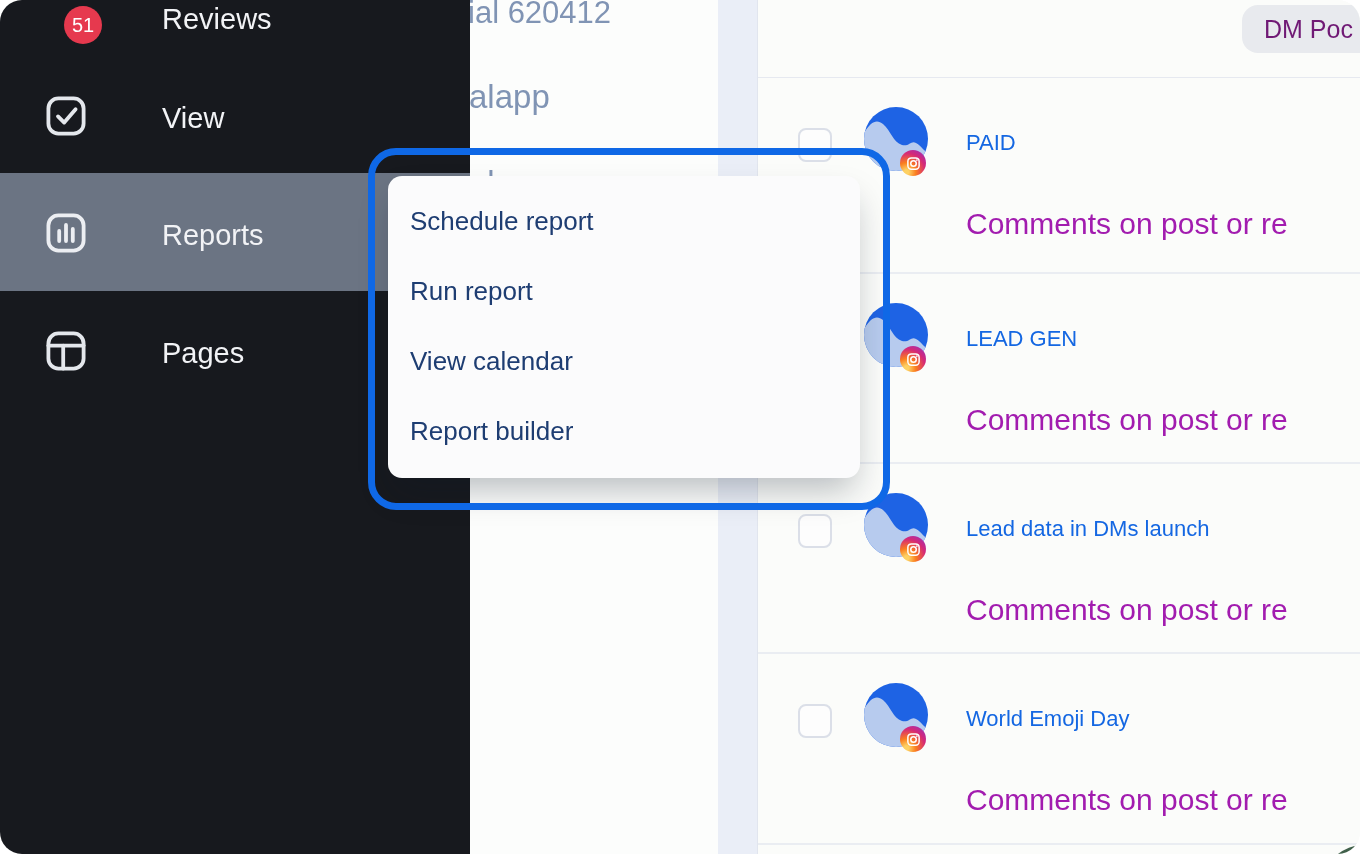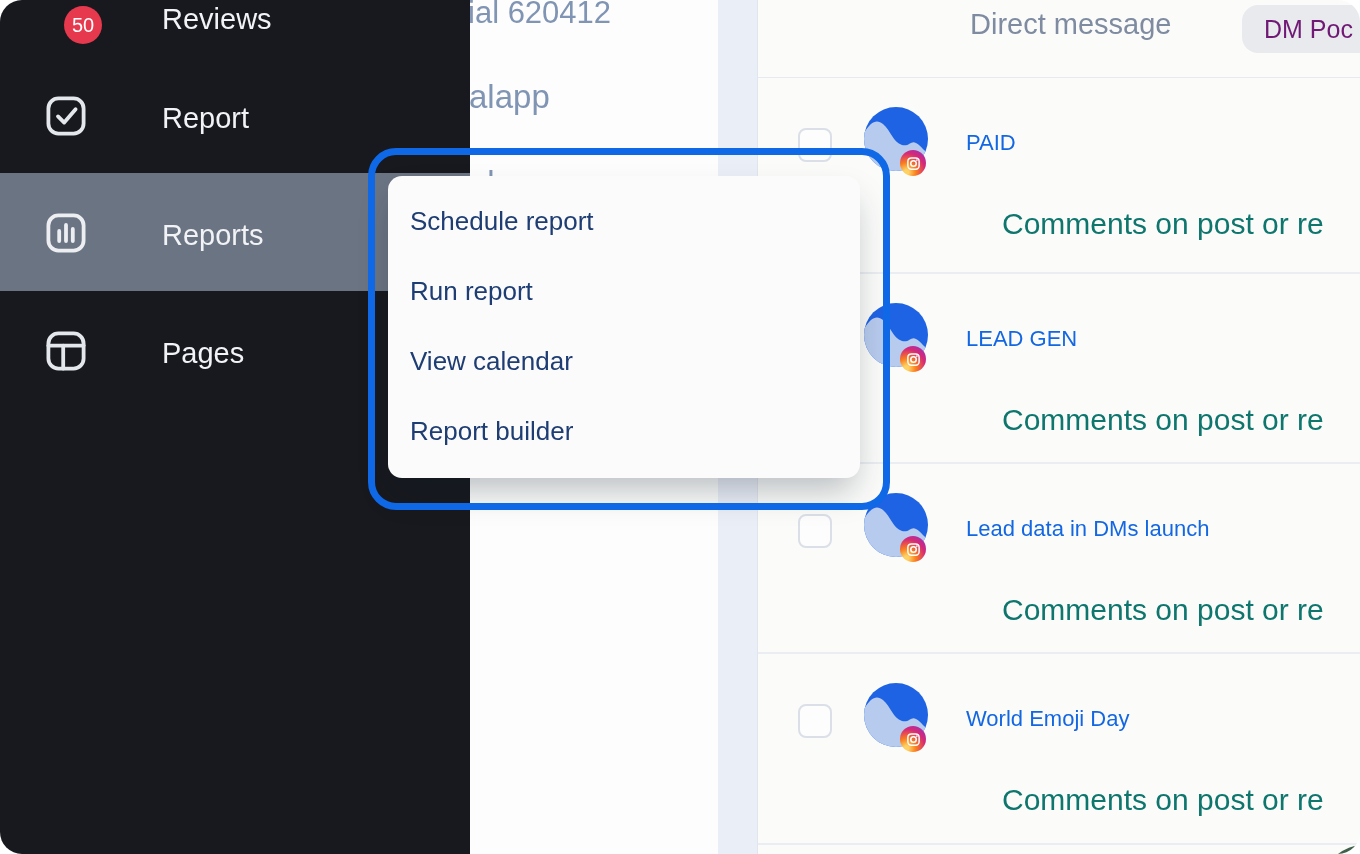--- a/index.html
+++ b/index.html
@@ -30,21 +30,21 @@
   .row4{top:654px;height:189px;}
   .checkbox{position:absolute;left:40px;top:50px;width:34px;height:34px;border:2px solid #dbdfe8;
             border-radius:8px;background:#fdfdfd;box-sizing:border-box;}
   .avatar-wrap{position:absolute;left:106px;top:29px;width:64px;height:64px;}
   .avatar-img{position:absolute;inset:0;border-radius:50%;background:#1e63e4;overflow:hidden;}
   .avatar-img svg{position:absolute;left:0;top:0;width:64px;height:64px;}
   .ig-badge{position:absolute;left:36px;top:43px;width:26px;height:26px;border-radius:50%;
             background:radial-gradient(circle at 25% 85%, #fdd163 8%, #fa7e1e 32%, #d62976 64%, #962fbf 95%);
             display:flex;align-items:center;justify-content:center;}
   .row-title{position:absolute;left:208px;top:47px;height:36px;line-height:36px;font-size:22px;color:#1467e2;white-space:nowrap;}
-  .row-sub{position:absolute;left:208px;top:126px;height:40px;line-height:40px;font-size:30px;color:#0f766e;white-space:nowrap;margin-left:36px;}
+  .row-sub{position:absolute;left:208px;top:126px;height:40px;line-height:40px;font-size:30px;color:#a21caf;white-space:nowrap;}
 
   .chat-wedge{position:absolute;left:1318px;top:844px;width:100px;height:100px;border-radius:50%;
               background:#40604a;z-index:3;}
 
   
   .sidebar{position:absolute;left:0;top:0;width:470px;height:854px;background:#17191e;z-index:5;}
   .side-active{position:absolute;left:0;top:173px;width:470px;height:118px;background:#6b7483;}
   .side-item{position:absolute;left:0;width:470px;height:118px;}
   .item-reviews{top:-59px;}
   .item-tasks{top:57px;}
@@ -71,21 +71,20 @@
     <div class="frag frag-top">ial 620412</div>
     <div class="frag frag-1">alapp</div>
     <div class="frag frag-2">alapp</div>
   </div>
   <div class="scroll-strip"></div>
   <div class="main-vline"></div>
 
   <div class="main">
 
     <div class="partial-row">
-      <div class="partial-sub">Direct message</div>
       <div class="chip">
         <span>DM Poc</span>
       </div>
     </div>
 
     <div class="row row1">
       <div class="checkbox"></div>
       <div class="avatar-wrap">
         <div class="avatar-img">
           <svg viewBox="0 0 64 64">
@@ -166,30 +165,30 @@
 
   </div>
 
   <div class="chat-wedge"></div>
 
   <div class="sidebar">
     <div class="side-active"></div>
 
     <div class="side-item item-reviews">
 
-      <div class="badge">50</div>
+      <div class="badge">51</div>
       <div class="side-label" style="top:61px;">Reviews</div>
     </div>
 
     <div class="side-item item-tasks">
       <svg class="side-icon" viewBox="0 0 24 24" fill="none" stroke="#e4e7ec" stroke-width="1.9" stroke-linecap="round" stroke-linejoin="round">
         <rect x="3.2" y="3.2" width="17.6" height="17.6" rx="5"></rect>
         <path d="M8 12.2 L11.1 15.3 L16.8 8.6"></path>
       </svg>
-      <div class="side-label">Report</div>
+      <div class="side-label">View</div>
     </div>
 
     <div class="side-item item-reports">
       <svg class="side-icon" viewBox="0 0 24 24" fill="none" stroke="#eceef2" stroke-width="1.9" stroke-linecap="round" stroke-linejoin="round">
         <rect x="3.2" y="3.2" width="17.6" height="17.6" rx="5"></rect>
         <path d="M8.6 11 L8.6 16"></path>
           <path d="M12 8 L12 16"></path>
           <path d="M15.4 10 L15.4 16"></path>
       </svg>
       <div class="side-label">Reports</div>

